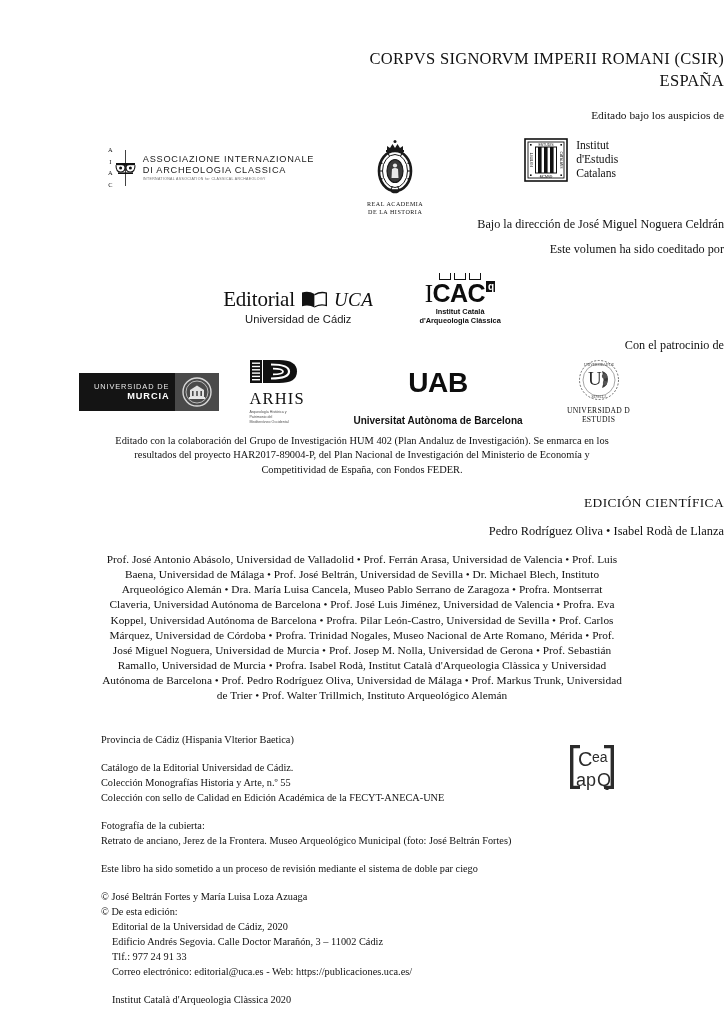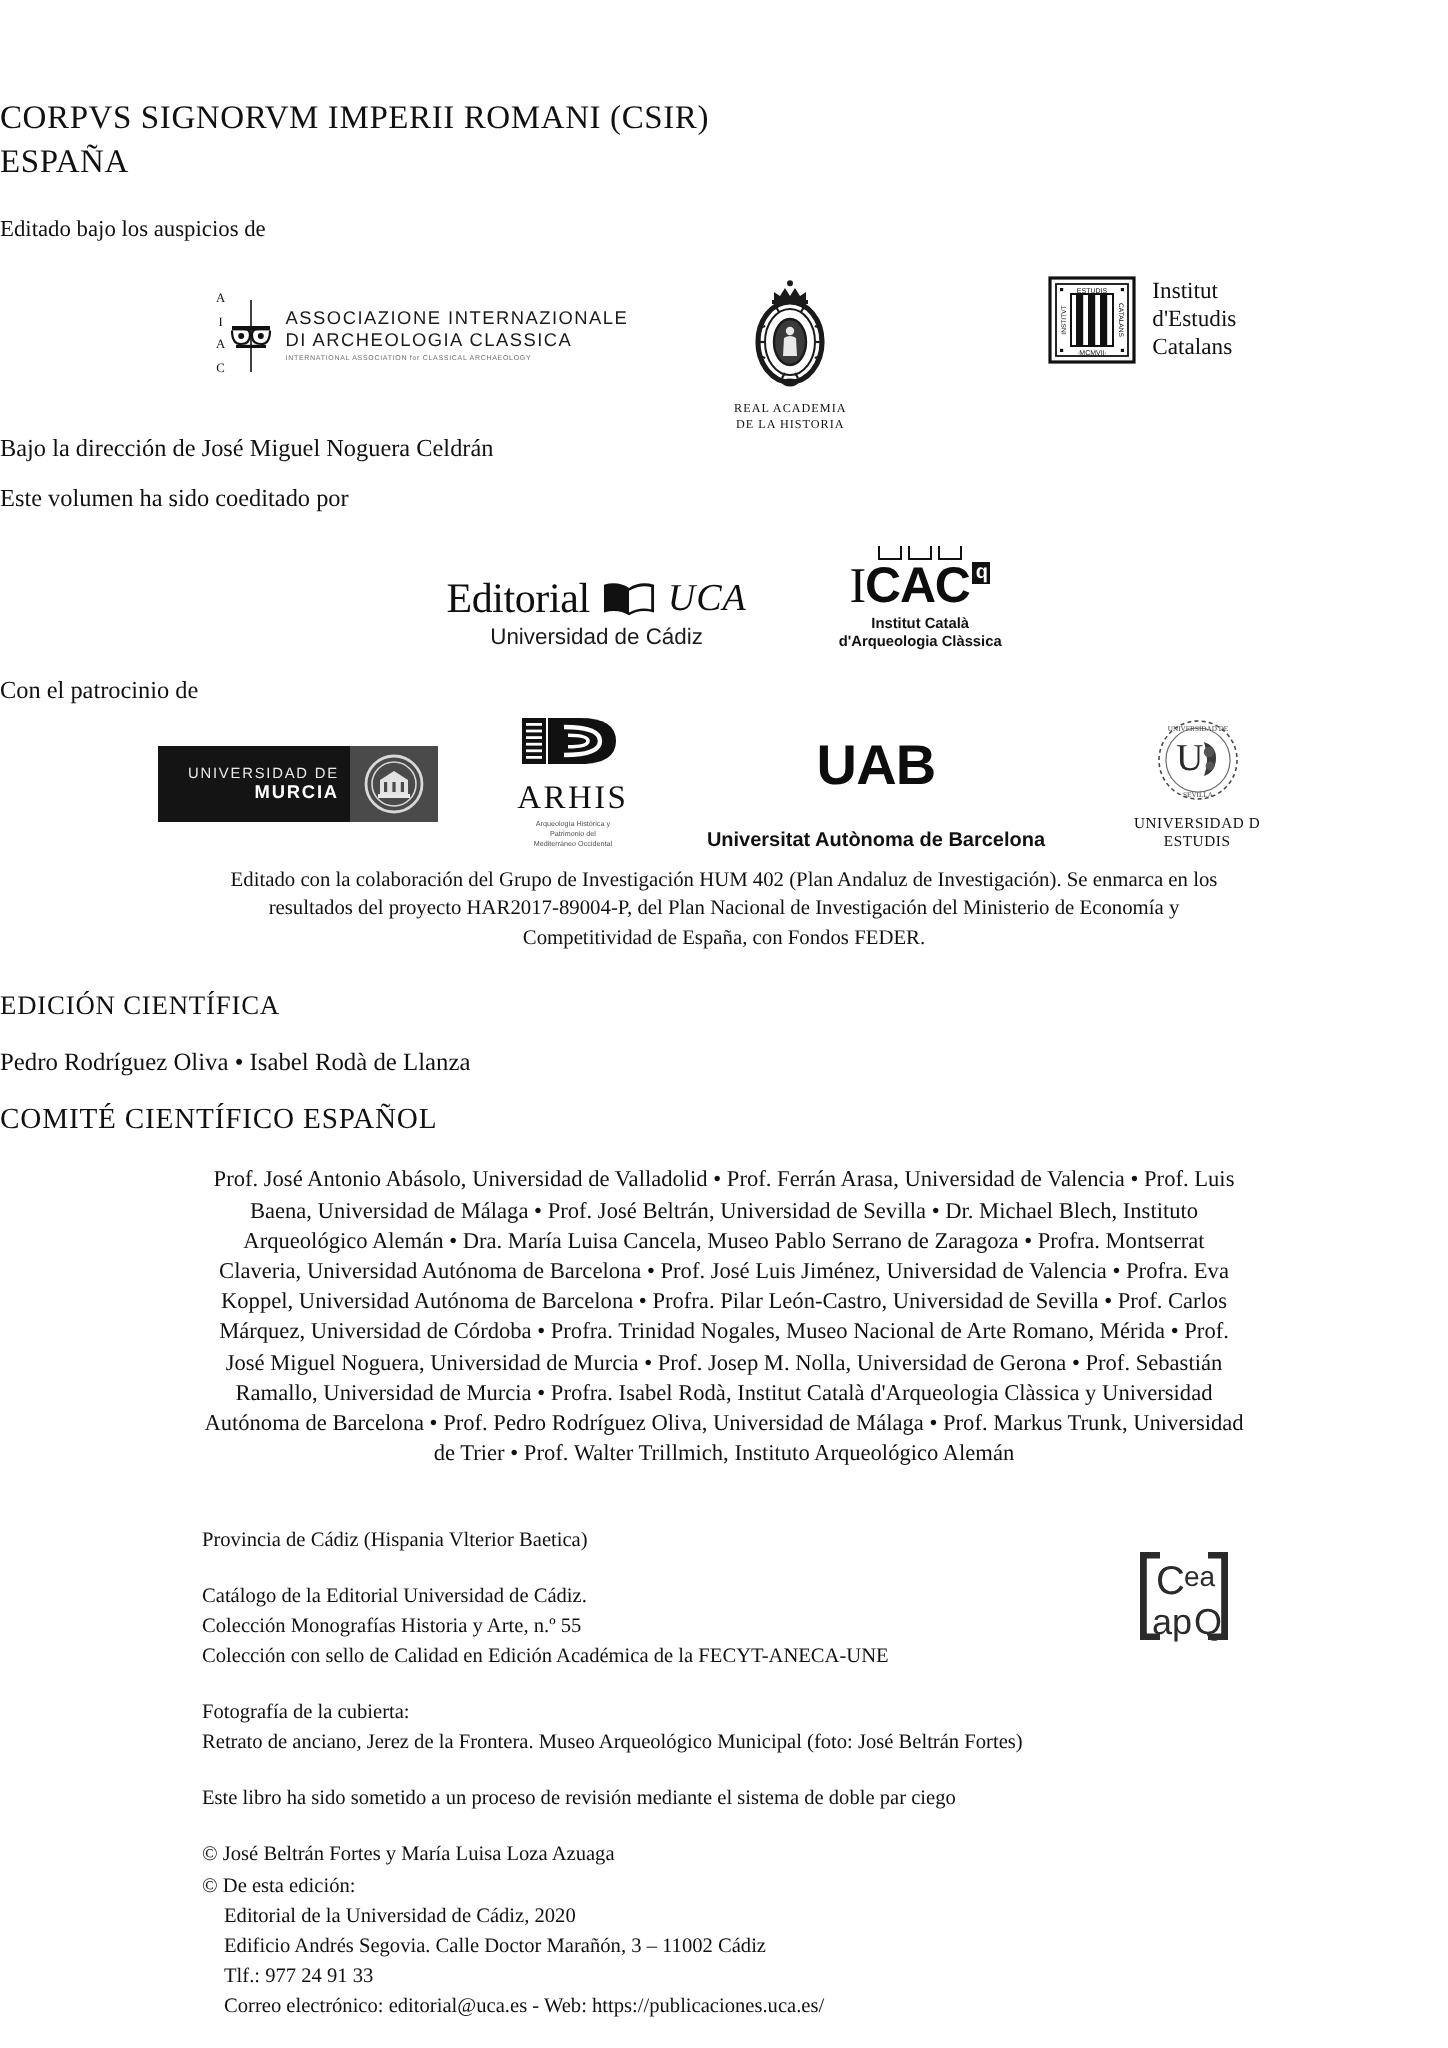--- a/index.html
+++ b/index.html
@@ -14,21 +14,21 @@
     overflow: hidden;
   }
   .page {
     width: 724px;
     height: 1024px;
     position: relative;
     padding: 0;
   }
 
   
-  .center { text-align: left; }
+  .center { text-align: right; }
 
   .title-main {
     font-size: 16.5px;
     letter-spacing: 0.3px;
     margin: 0;
     font-weight: normal;
     line-height: 1.32;
   }
   .title-sub {
     font-size: 16.5px;
@@ -165,21 +165,21 @@
     color: #ffffff; font-size: 9.2px; letter-spacing: 0.9px; font-weight: bold;
     font-family: "Liberation Sans", sans-serif;
   }
   .murcia-r {
     width: 44px; background: #4a4a4a; display: flex;
     align-items: center; justify-content: center;
   }
   .murcia-seal { width: 30px; height: 30px; }
 
   
-  .arhis { text-align: center; width: 74px; }
+  .arhis { width: 74px; }
   .arhis-mark { width: 52px; height: 25px; margin: 0 auto; }
   .arhis-word {
     font-size: 16.5px; letter-spacing: 1.2px; font-family: "Liberation Serif", serif;
     margin-top: 1px; color: #111;
   }
   .arhis-sub {
     font-size: 3.6px; line-height: 1.35; color: #4f4f4f;
     font-family: "Liberation Sans", sans-serif; margin-top: 1px;
   }
 
@@ -447,21 +447,20 @@
       </svg>
       <div class="sev-word">UNIVERSIDAD D ESTUDIS</div>
     </div>
   </div>
 
   <p class="colab">Editado con la colaboración del Grupo de Investigación HUM 402 (Plan Andaluz de Investigación). Se enmarca en los resultados del proyecto HAR2017-89004-P, del Plan Nacional de Investigación del Ministerio de Economía y Competitividad de España, con Fondos FEDER.</p>
 
   <p class="center edicion-title">EDICIÓN CIENTÍFICA</p>
   <p class="center edicion-names">Pedro Rodríguez Oliva • Isabel Rodà de Llanza</p>
 
-  <p class="center comite-title">COMITÉ CIENTÍFICO ESPAÑOL</p>
   <p class="comite-body">Prof. José Antonio Abásolo, Universidad de Valladolid • Prof. Ferrán Arasa, Universidad de Valencia • Prof. Luis Baena, Universidad de Málaga • Prof. José Beltrán, Universidad de Sevilla • Dr. Michael Blech, Instituto Arqueológico Alemán • Dra. María Luisa Cancela, Museo Pablo Serrano de Zaragoza • Profra. Montserrat Claveria, Universidad Autónoma de Barcelona • Prof. José Luis Jiménez, Universidad de Valencia • Profra. Eva Koppel, Universidad Autónoma de Barcelona • Profra. Pilar León-Castro, Universidad de Sevilla • Prof. Carlos Márquez, Universidad de Córdoba • Profra. Trinidad Nogales, Museo Nacional de Arte Romano, Mérida • Prof. José Miguel Noguera, Universidad de Murcia • Prof. Josep M. Nolla, Universidad de Gerona • Prof. Sebastián Ramallo, Universidad de Murcia • Profra. Isabel Rodà, Institut Català d'Arqueologia Clàssica y Universidad Autónoma de Barcelona • Prof. Pedro Rodríguez Oliva, Universidad de Málaga • Prof. Markus Trunk, Universidad de Trier • Prof. Walter Trillmich, Instituto Arqueológico Alemán</p>
 
   <div class="colophon">
 
     <svg class="cea" viewBox="0 0 52 52">
       <path d="M4 4 L14 4 L14 7.2 L7.4 7.2 L7.4 44.8 L14 44.8 L14 48 L4 48 Z" fill="#2b2b2b"></path>
       <path d="M48 4 L38 4 L38 7.2 L44.6 7.2 L44.6 44.8 L38 44.8 L38 48 L48 48 Z" fill="#2b2b2b"></path>
       <text x="12" y="25" font-size="20" fill="#2b2b2b" font-family="Liberation Sans, sans-serif">C</text>
       <text x="26" y="21" font-size="14" fill="#2b2b2b" font-family="Liberation Sans, sans-serif">ea</text>
       <text x="10" y="45" font-size="18" fill="#2b2b2b" font-family="Liberation Sans, sans-serif">ap</text>

